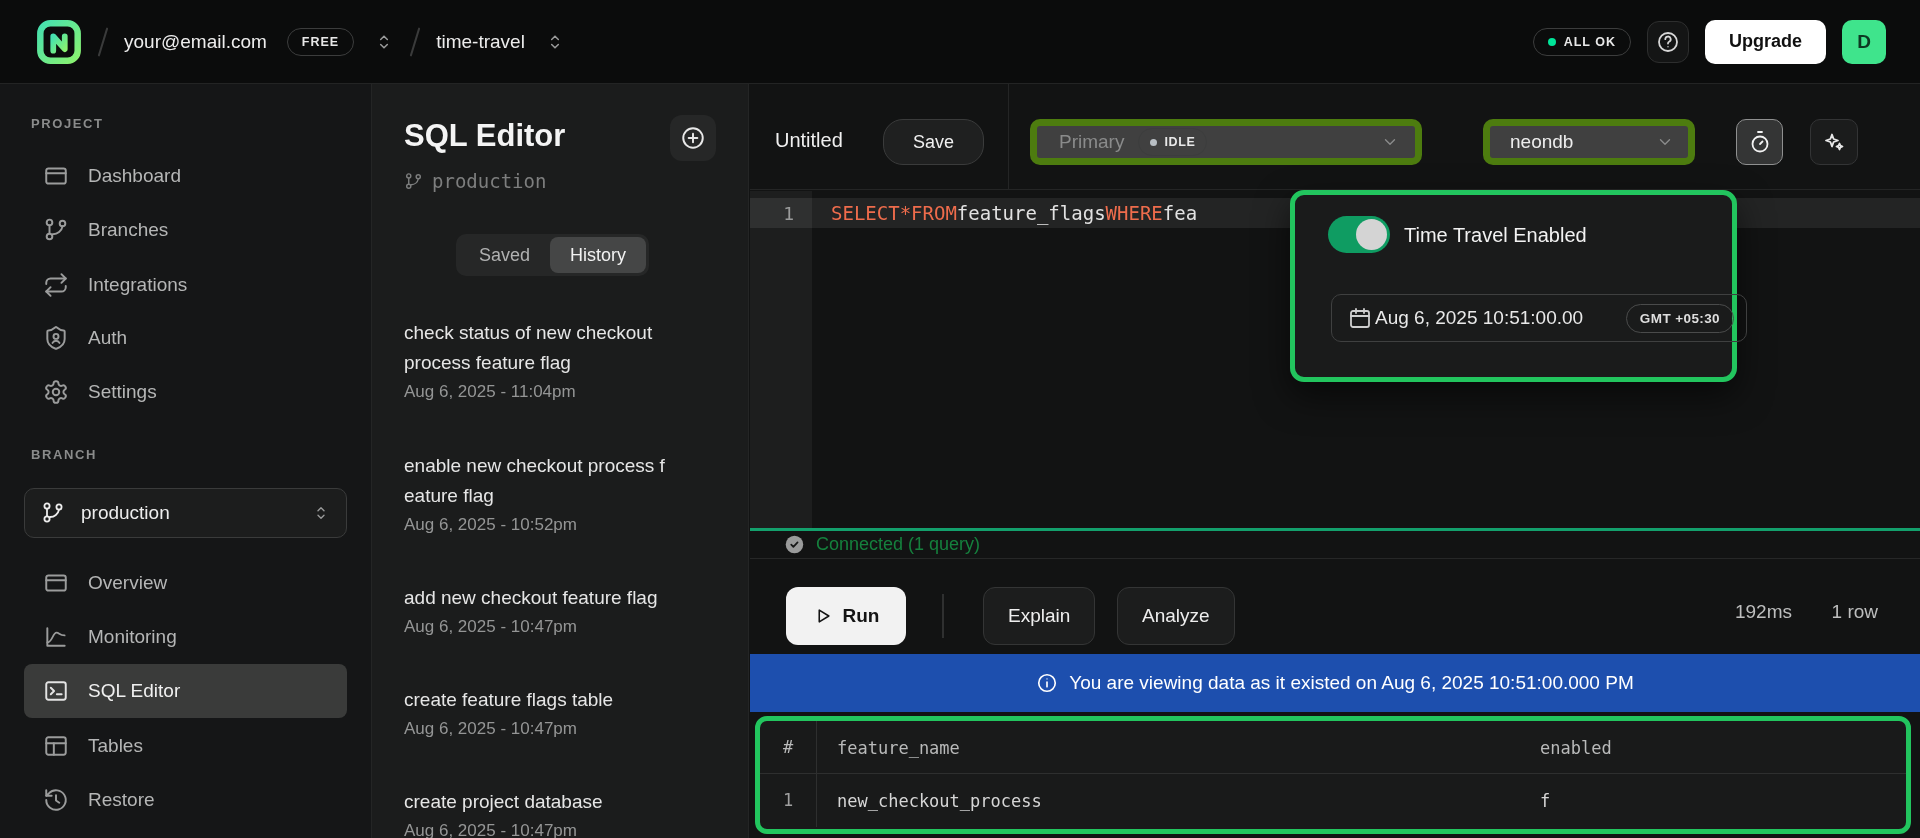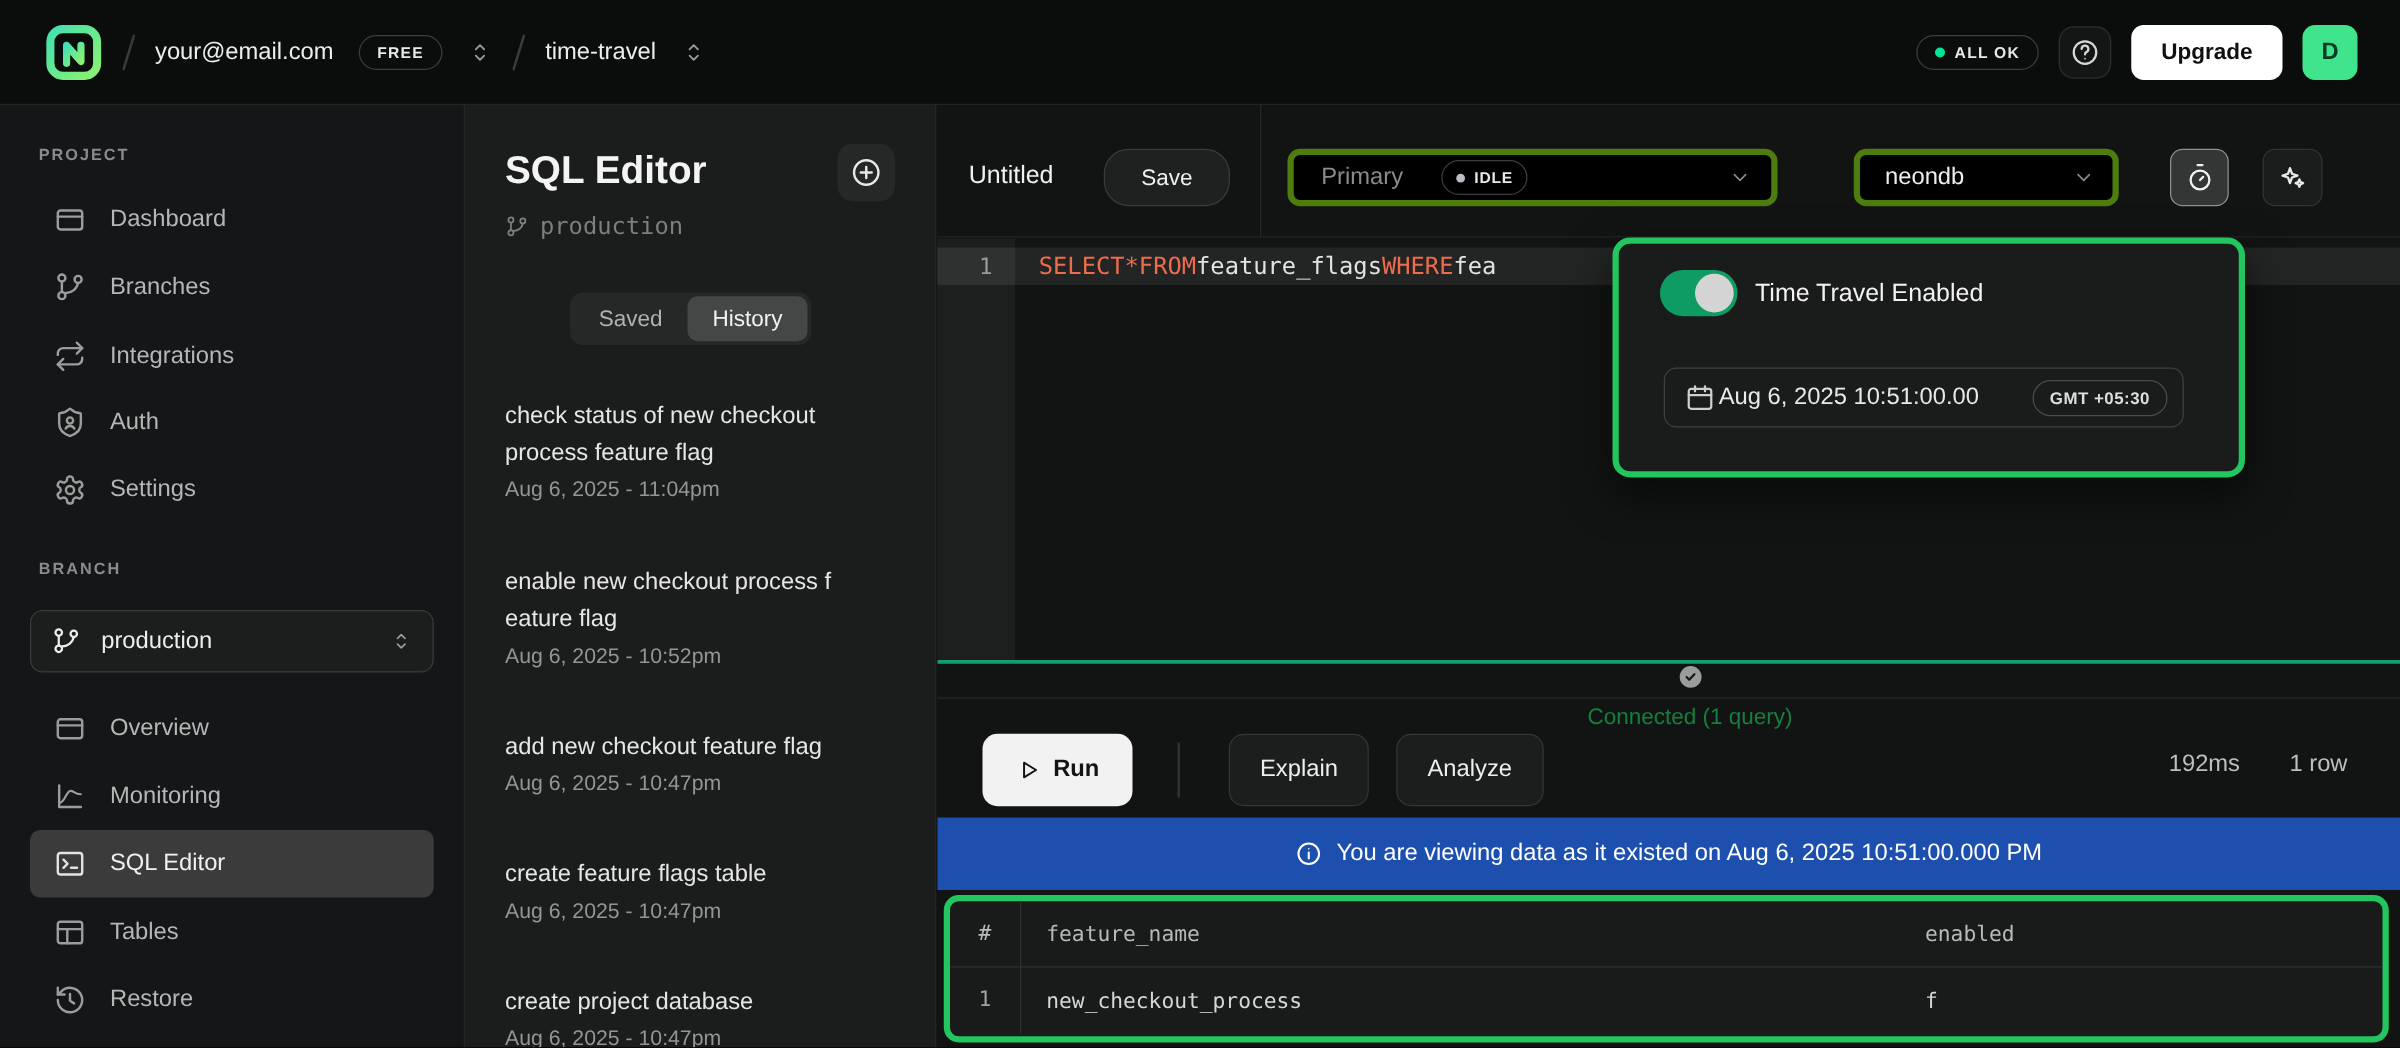--- a/index.html
+++ b/index.html
@@ -61,22 +61,22 @@
   .hist-title{ font-size:19px; line-height:30px; color:#e6e6e6; }
   .hist-date{ font-size:17px; line-height:27px; color:#949595; }
 
   
   .editor{ position:absolute; left:750px; top:84px; right:0; bottom:0; background:#121313; }
   .ed-header{ position:absolute; left:0; right:0; top:0; height:106px; border-bottom:1px solid #242525; }
   .ed-vdiv{ position:absolute; left:258px; top:0; height:106px; width:1px; background:#242525; }
   .ed-untitled{ position:absolute; left:25px; top:45px; font-size:20px; color:#f0f0f0; }
   .save-btn{ position:absolute; left:133px; top:35px; width:101px; height:46px; background:#1f2020;
              border:1px solid #3a3b3b; border-radius:20px; color:#f0f0f0; font-size:18px; font-family:inherit; }
-  .select-box{ position:absolute; top:35px; height:46px; border:5px solid #4d7c0f; border-radius:10px;
-               display:flex; align-items:center; background:#000000; cursor:pointer;gap:17px; }
+  .select-box{ position:absolute; top:35px; height:46px; border:7px solid #4d7c0f; border-radius:10px;
+               display:flex; align-items:center; background:#404040; cursor:pointer; }
   .compute-sel{ left:280px; width:392px; padding:0 16px 0 22px; }
   .compute-name{ font-size:19px; color:#8a8b8b; }
   .idle-pill{ margin-left:14px; display:flex; align-items:center; gap:7px; border:1px solid #3c3d3d;
               border-radius:999px; height:28px; padding:0 11px; }
   .idle-pill .dot{ background:#b9bfc4; width:7px; height:7px; }
   .idle-txt{ font-size:12.5px; font-weight:700; letter-spacing:.6px; color:#e8e8e8; }
   .db-sel{ left:733px; width:212px; padding:0 14px 0 20px; font-size:19px; color:#ededed; }
   .sel-chev{ margin-left:auto; color:#8a8b8b; }
   .tt-btn{ position:absolute; left:986px; top:35px; width:47px; height:46px; border-radius:10px;
            background:#343535; border:1px solid #8f9090; color:#f2f2f2;
@@ -89,38 +89,38 @@
   .code-band{ position:absolute; left:0; right:0; top:114px; height:30px; background:#232424; }
   .gut-cell{ position:absolute; left:0; top:114px; width:62px; height:30px; background:#2f3030;
              display:flex; align-items:center; justify-content:flex-end; padding-right:18px;
              font-family:"DejaVu Sans Mono", monospace; font-size:18px; color:#9a9b9b; }
   .code-line{ position:absolute; left:81px; top:114px; height:30px; display:flex; align-items:center;
               font-family:"DejaVu Sans Mono", monospace; font-size:19px; white-space:pre; }
   .kw{ color:#ee6c4c; }
   .idtok{ color:#e2e2e2; }
 
   
-  .tt-popup{ position:absolute; left:540px; top:106px; width:506px; height:192px; background:#1a1b1b;
+  .tt-popup{ position:absolute; left:540px; top:106px; width:447px; height:192px; background:#1a1b1b;
              border:5px solid #22c55e; border-radius:14px; box-shadow:0 14px 34px rgba(0,0,0,.55); z-index:5; }
   .toggle{ position:absolute; left:33px; top:21px; width:62px; height:37px; border-radius:999px;
            background:#0f9c62; cursor:pointer; }
   .toggle .knob{ position:absolute; right:3px; top:3px; width:31px; height:31px; border-radius:50%; background:#d4d4d4; }
   .tt-label{ position:absolute; left:109px; top:29px; font-size:20px; color:#f2f2f2; }
   .tt-field{ position:absolute; left:36px; top:99px; width:416px; height:48px; border:1px solid #3f4040;
              border-radius:10px; display:flex; align-items:center; gap:3px; padding:0 12px 0 16px;
              color:#e9e9e9; cursor:pointer; }
   .tt-field .cal{ color:#cfcfcf; }
   .tt-date{ font-size:19px; }
   .tz-pill{ margin-left:auto; border:1px solid #4a4b4b; border-radius:999px; height:29px; display:flex;
             align-items:center; padding:0 13px; font-size:13.5px; font-weight:700; letter-spacing:.4px; color:#dedede; }
 
   
   .teal-hr{ position:absolute; left:0; right:0; top:444px; height:3px; background:#13a06c; }
   .conn-row{ position:absolute; left:0; right:0; top:447px; height:28px; display:flex; align-items:center;
-             gap:11px; padding-left:34px; border-bottom:1px solid #262727; font-size:18px; color:#15803d;flex-direction:column; }
+             gap:11px; padding-left:34px; border-bottom:1px solid #262727; font-size:18px; color:#15803d; }
   .run-btn{ position:absolute; left:36px; top:503px; width:120px; height:58px; background:#f2f2f2; color:#141414;
             border:none; border-radius:12px; font-size:19px; font-weight:700; font-family:inherit;
             display:flex; align-items:center; justify-content:center; gap:10px; }
   .tool-sep{ position:absolute; left:192px; top:510px; width:2px; height:44px; background:#2f3030; }
   .ghost-btn{ position:absolute; top:503px; height:58px; background:#1c1d1d; border:1px solid #343535;
               border-radius:12px; color:#eeeeee; font-size:19px; font-family:inherit; padding:0 24px; }
   .explain-btn{ left:233px; }
   .analyze-btn{ left:367px; }
   .stat{ position:absolute; top:517px; font-size:19px; color:#bdbebe; }
   .stat-ms{ right:128px; }

